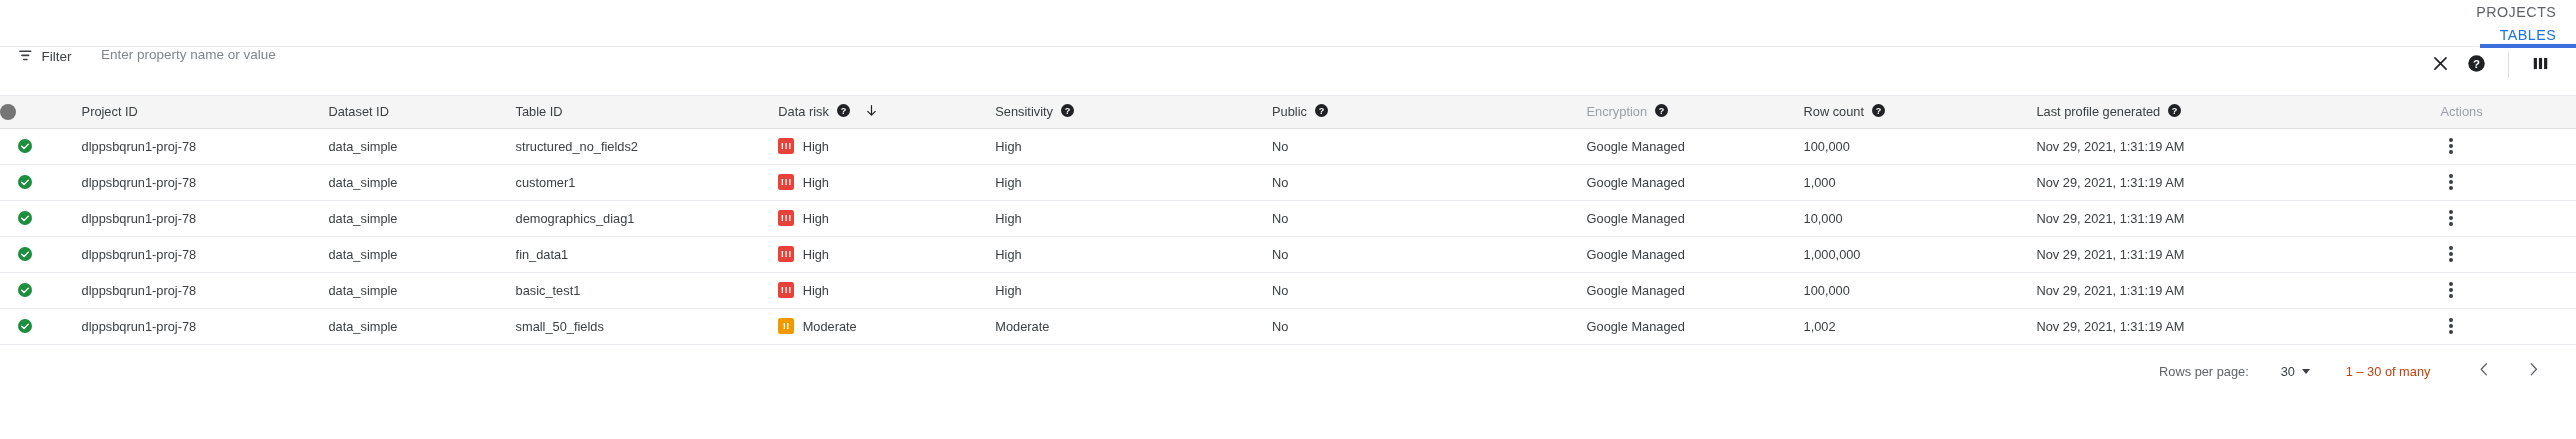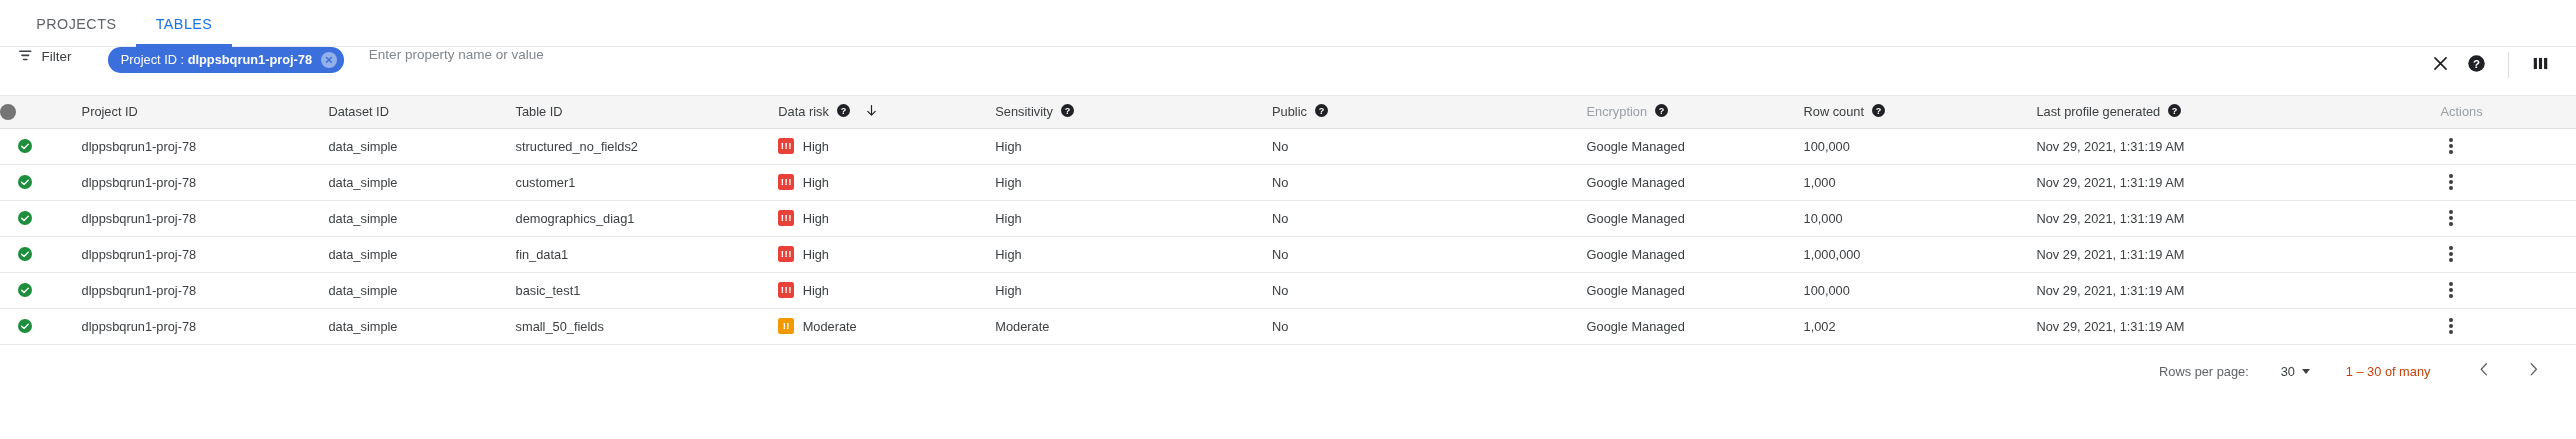--- a/index.html
+++ b/index.html
@@ -13,20 +13,21 @@
   }
 
   
   .tabbar {
     height: 47px;
     display: flex;
     align-items: flex-end;
     padding-left: 16.6px;
     border-bottom: 1.5px solid #e8eaed;
     background: #fff;
+    flex-direction: column;
   }
   .tab {
     position: relative;
     height: 45px;
     display: flex;
     align-items: center;
     padding: 0 19.6px;
     font-size: 14.3px;
     font-weight: 500;
     letter-spacing: 0.5px;
@@ -245,28 +246,20 @@
     <span class="filter-icon">
       <svg width="16.6" height="16.6" viewBox="0 0 24 24" aria-hidden="true">
         <rect x="3" y="5" width="18" height="2.2" rx="1.1" fill="#3c4043"></rect>
         <rect x="6" y="11" width="12" height="2.2" rx="1.1" fill="#3c4043"></rect>
         <rect x="8.5" y="17" width="7" height="2.2" rx="1.1" fill="#3c4043"></rect>
       </svg>
     </span>
     <span>Filter</span>
   </div>
 
-  <div class="chip">
-    <span class="chip-label"><span>Project ID</span><span> : </span><b>dlppsbqrun1-proj-78</b></span>
-    <span class="chip-close">
-      <svg width="9.8" height="9.8" viewBox="0 0 24 24" aria-hidden="true">
-        <path d="M6 6 L18 18 M18 6 L6 18" stroke="#3b6fdb" stroke-width="3.4" stroke-linecap="round"></path>
-      </svg>
-    </span>
-  </div>
 
   <input class="filter-input" type="text" value="" placeholder="Enter property name or value" style="">
 
   <div class="bar-actions">
     <div class="icon-btn">
       <span>
         <svg width="19" height="19" viewBox="0 0 24 24" aria-hidden="true">
           <path d="M5 5 L19 19 M19 5 L5 19" stroke="#202124" stroke-width="2.1" stroke-linecap="round"></path>
         </svg>
       </span>

